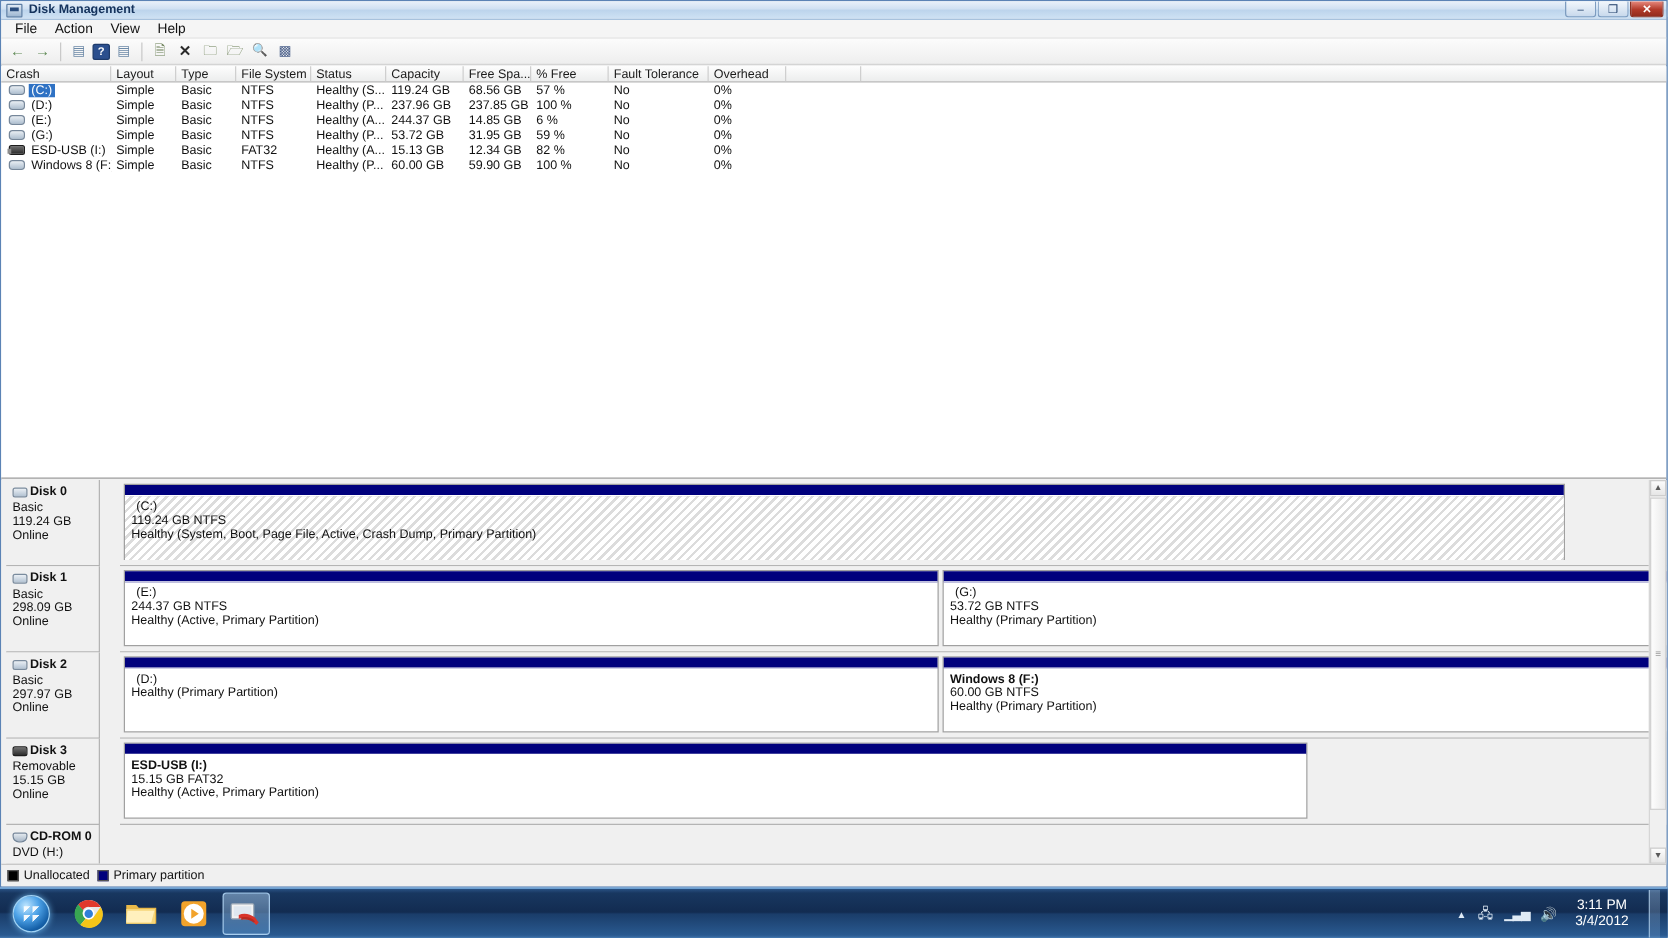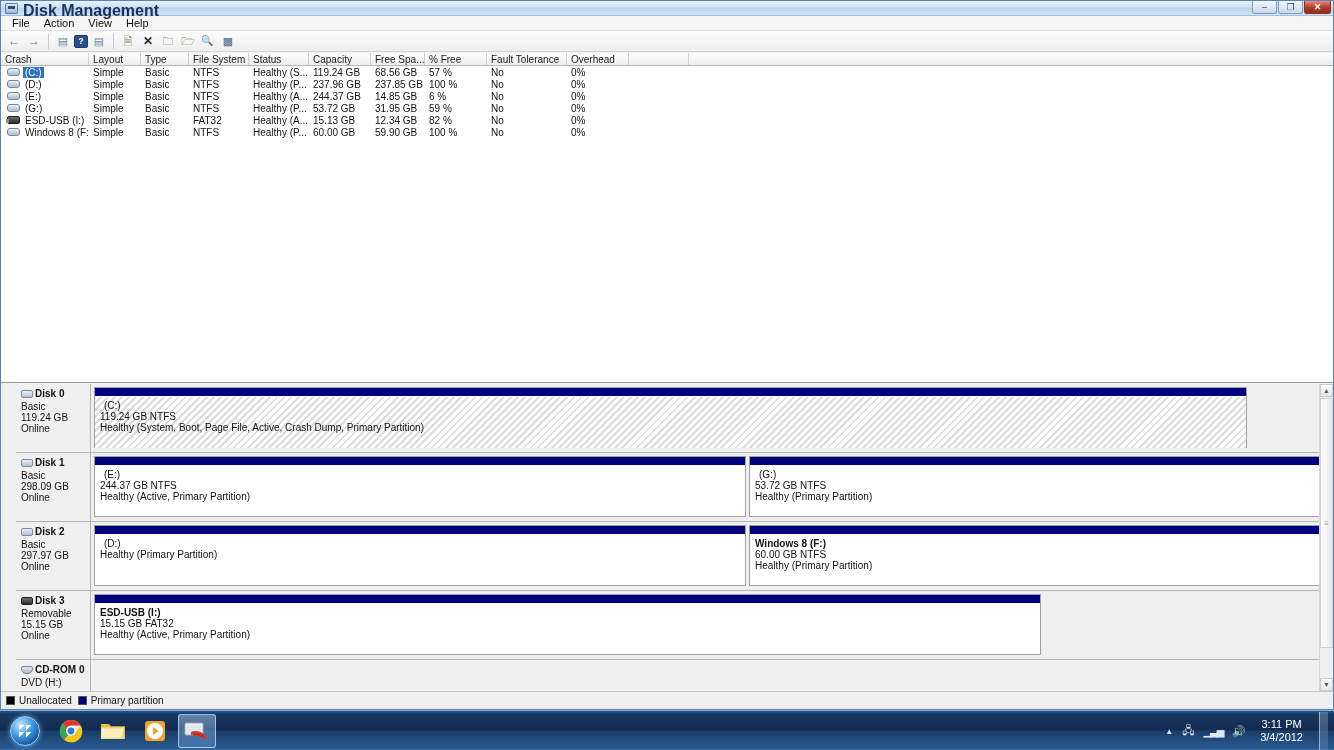--- a/index.html
+++ b/index.html
@@ -36,21 +36,21 @@
   }
 
   
   #titlebar {
     height: 15px; position: relative;
     background: linear-gradient(180deg,#e9f1fa 0%,#cfe0f2 45%,#bcd4ec 50%,#cfe2f4 100%);
     border-bottom: 1px solid #a8c2dd;
   }
   #titlebar .tlabel {
     position:absolute; left: 22px; top: 1px;
-    font-size: 16px; color: #14325c; font-weight: 600;
+    font-size: 10px; color: #14325c; font-weight: 600;
     white-space: nowrap;
   }
   #dm-icon {
     position: absolute; left: 4px; top: 2px; width: 13px; height: 11px;
     background: linear-gradient(180deg,#dfe9f4,#9fb8d2);
     border: 1px solid #5f7fa4; border-radius: 1px;
   }
   #dm-icon::after {
     content:""; position:absolute; left:2px; top:2px; width:7px; height:3px;
     background:#2a4d7d;
@@ -143,21 +143,21 @@
   .vicon.usb::before {
     content:""; position:absolute; left:-2px; top:2px; width:3px; height:4px;
     background:#8d8d8d;
   }
 
   
   #graph {
     position: absolute; left: 0; top: 383px; right: 0; bottom: 18px;
     background: #f0f0f0; overflow: hidden;
   }
-  .diskrow { position: absolute; left: 15px; right: 14px; display: flex; }
+  .diskrow { position: absolute; left: 4px; right: 14px; display: flex; gap: 16px; }
   .diskinfo {
     width: 75px; flex: 0 0 75px;
     border-right: 1px solid #b4b4b4;
     border-bottom: 1px solid #b4b4b4;
     background: #f0f0f0;
     padding: 4px 0 0 5px;
   }
   .disktitle {
     display: flex; align-items: center; gap: 2px;
     font-size: 10px; font-weight: 700; color: #111; margin-bottom: 2px;

